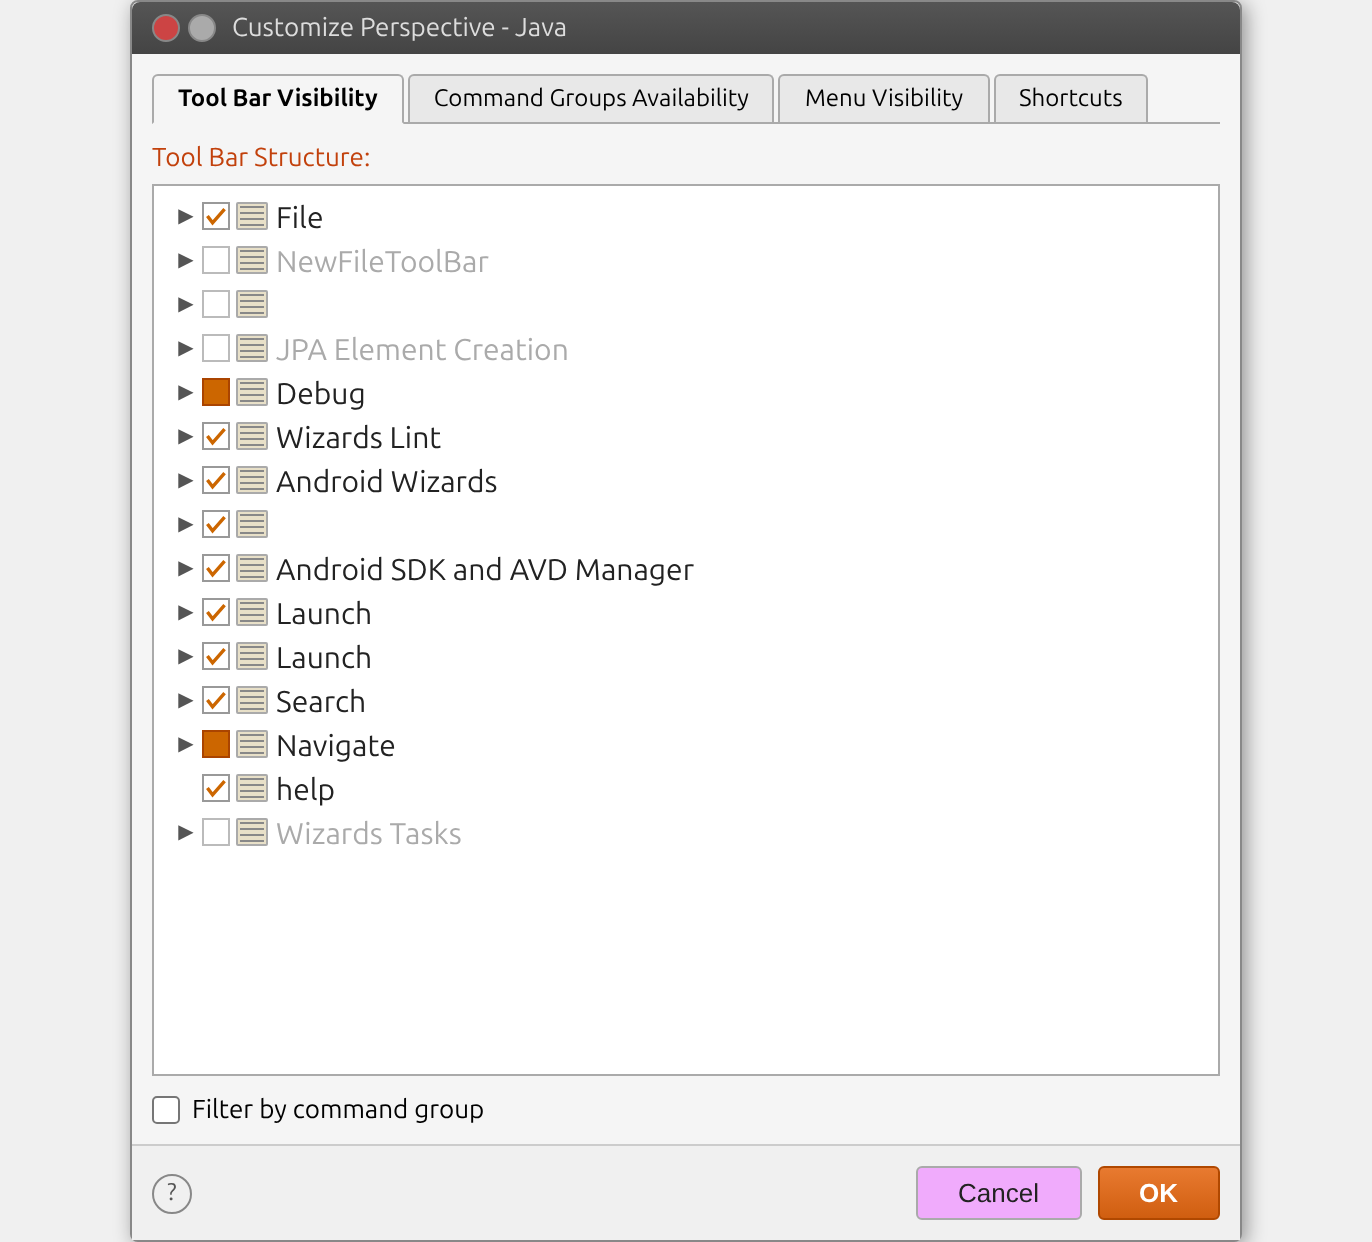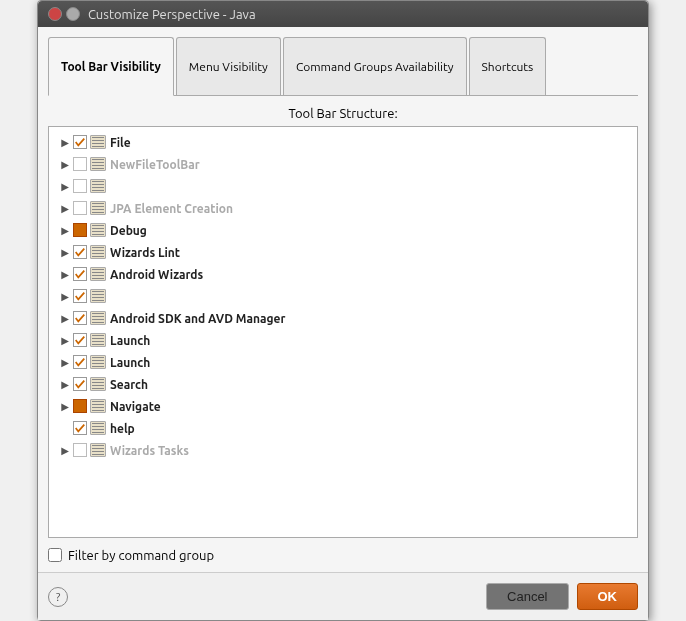--- a/index.html
+++ b/index.html
@@ -6,21 +6,21 @@
     body {
       font-family: 'Ubuntu', 'DejaVu Sans', sans-serif;
       font-size: 13px;
       background: #f0f0f0;
       display: flex;
       align-items: center;
       justify-content: center;
       min-height: 100vh;
     }
     .dialog {
-      width: 612px;
+      width: 556px;
       min-height: 621px;
       background: #f5f5f5;
       border: 1px solid #888;
       border-radius: 4px;
       box-shadow: 2px 2px 10px rgba(0,0,0,0.4);
       display: flex;
       flex-direction: column;
     }
     .title-bar {
       background: linear-gradient(to bottom, #555, #444);
@@ -56,21 +56,21 @@
       flex: 1;
       display: flex;
       flex-direction: column;
     }
     .tabs {
       display: flex;
       border-bottom: 1px solid #aaa;
       margin-bottom: 10px;
     }
     .tab {
-      padding: 22px 12px;
+      padding: 5px 12px;
       border: 1px solid #aaa;
       border-bottom: none;
       background: #e8e8e8;
       cursor: pointer;
       margin-right: 2px;
       border-radius: 3px 3px 0 0;
       font-size: 12px;
     }
     .tab.active {
       background: #f5f5f5;
@@ -78,23 +78,22 @@
       margin-bottom: -1px;
       font-weight: bold;
     }
     .description {
       margin-bottom: 8px;
       font-size: 13px;
       color: #222;
     }
     .section-label {
       font-size: 13px;
-      color: #000000;
+      color: #c2410c;
       margin-bottom: 6px;
-      text-align: center;
     }
     .tree-container {
       border: 1px solid #aaa;
       background: #fff;
       flex: 1;
       overflow-y: auto;
       padding: 4px 0;
     }
     .tree-item {
       display: flex;
@@ -137,23 +136,22 @@
     .toolbar-icon-inner {
       width: 12px;
       height: 10px;
       background: repeating-linear-gradient(
         to bottom,
         #888 0px, #888 1px,
         transparent 1px, transparent 3px
       );
     }
     .tree-label {
-      font-size: 12px;
+      font-size: 15px;
       color: #222;
-      font-weight: bold;
     }
     .tree-label.disabled { color: #aaa; }
     .filter-row {
       display: flex;
       align-items: flex-start;
       margin-top: 10px;
       gap: 6px;
     }
     .filter-checkbox {
       width: 14px;
@@ -172,21 +170,21 @@
       gap: 8px;
     }
     .btn {
       padding: 5px 20px;
       border-radius: 3px;
       font-size: 13px;
       cursor: pointer;
       border: 1px solid #aaa;
     }
     .btn-cancel {
-      background: #737373;
+      background: #f0abfc;
       color: #222;
     }
     .btn-ok {
       background: linear-gradient(to bottom, #e87a30, #d05e10);
       color: #fff;
       border: 1px solid #b04800;
       font-weight: bold;
     }
     .help-icon {
       width: 20px;
@@ -211,22 +209,22 @@
       <div class="title-btn close"></div>
       <div class="title-btn minimize"></div>
     </div>
     <span class="title-bar-title">Customize Perspective - Java</span>
   </div>
 
   <div class="dialog-body">
 
     <div class="tabs">
       <div class="tab active">Tool Bar Visibility</div>
+      <div class="tab">Command Groups Availability</div>
       <div class="tab">Menu Visibility</div>
-      <div class="tab">Command Groups Availability</div>
       <div class="tab">Shortcuts</div>
     </div>
 
 
     <div class="section-label">Tool Bar Structure:</div>
 
     <div class="tree-container" id="tree-list">
     <div class="tree-item">
           <span class="tree-arrow">▶</span>
           <div style="width: 14px; height: 14px; border: 1px solid rgb(153, 153, 153); background: rgb(255, 255, 255); position: relative; flex-shrink: 0; margin-right: 3px;">

